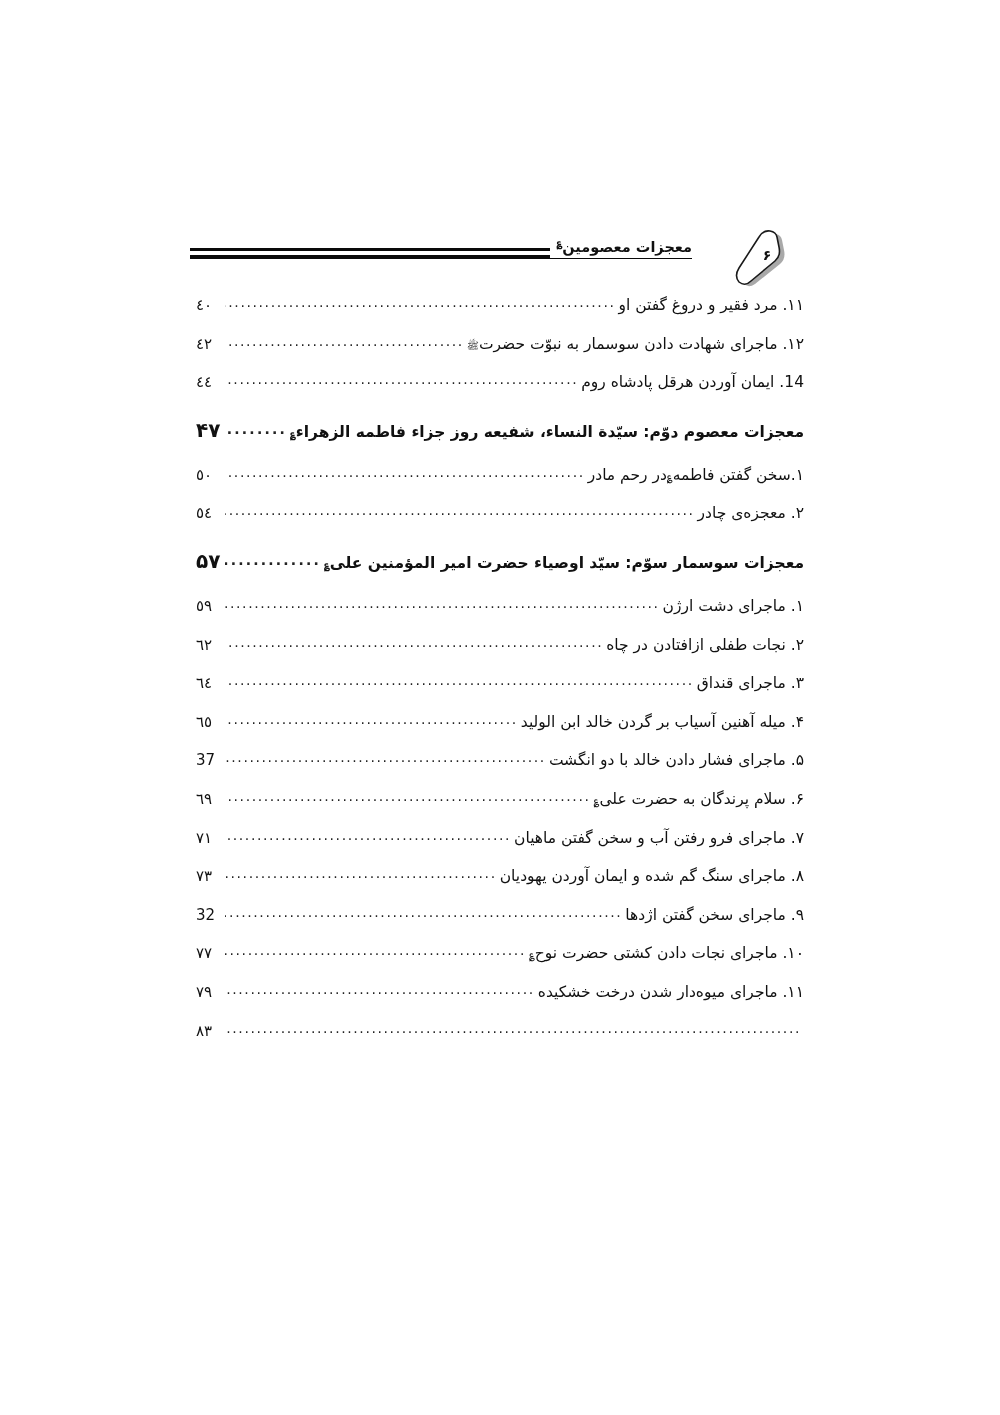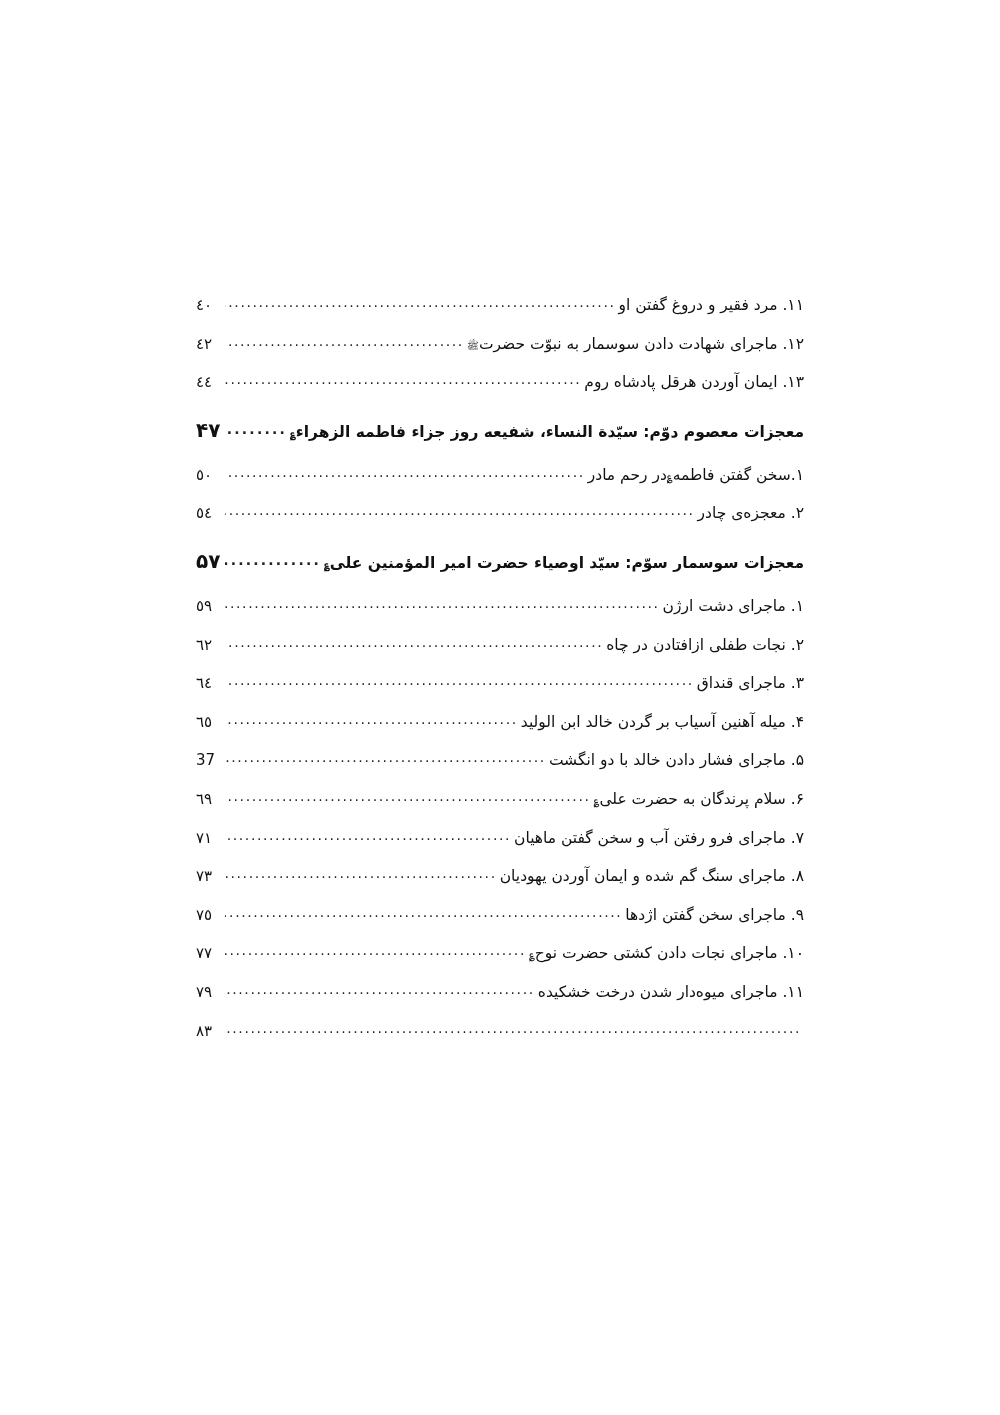--- a/index.html
+++ b/index.html
@@ -190,35 +190,54 @@
     color: #111;
     direction: ltr;
     font-family: "DejaVu Sans", "Liberation Sans", sans-serif;
   }
 </style>
 </head>
 <body>
 
 <div class="page">
 
+  <div class="header">
+
+    <div class="header-rules">
+      <div class="rule top"></div>
+      <div class="rule bottom"></div>
+    </div>
+
+    <div class="header-notch"></div>
+
+    <div class="header-title"><span>معجزات معصومین</span><span class="honorific">؏</span></div>
+
+    <div class="page-tag">
+      <svg width="76" height="62" viewBox="0 0 76 62" xmlns="http://www.w3.org/2000/svg">
+        <path d="M46 6 Q40 5 36 11 L14 42 Q9 49 13 55 Q18 61 25 56 L50 36 Q56 31 54 22 L52 12 Q51 7 46 6 Z" fill="#9a9a9a" opacity="0.85"></path>
+        <path d="M40 3 Q33 2 29 9 L9 40 Q4 48 9 54 Q15 59 21 53 L45 33 Q51 28 49 19 L47 9 Q46 4 40 3 Z" fill="#ffffff" stroke="#1a1a1a" stroke-width="1.6" stroke-linejoin="round"></path>
+      </svg>
+      <div class="tag-number">۶</div>
+    </div>
+  </div>
 
   <div class="toc">
       <div class="toc-row entry">
         <span class="label">۱۱. مرد فقیر و دروغ گفتن او</span>
         <span class="leader"></span>
         <span class="pageno">٤٠</span>
       </div>
       <div class="toc-row entry">
         <span class="label">۱۲. ماجرای شهادت دادن سوسمار به نبوّت حضرت</span>
         <span class="honorific">ﷺ</span>
         <span class="leader"></span>
         <span class="pageno">٤٢</span>
       </div>
       <div class="toc-row entry">
-        <span class="label">۱۳. ایمان آوردن هرقل پادشاه روم</span>
+        <span class="label">14. ایمان آوردن هرقل پادشاه روم</span>
         <span class="leader"></span>
         <span class="pageno">٤٤</span>
       </div>
       <div class="toc-row section">
         <span class="label">معجزات معصوم دوّم: سیّدة النساء، شفیعه روز جزاء فاطمه الزهراء</span>
         <span class="honorific">؏</span>
         <span class="leader"></span>
         <span class="pageno">۴۷</span>
       </div>
       <div class="toc-row entry">
@@ -276,21 +295,21 @@
         <span class="pageno">٧١</span>
       </div>
       <div class="toc-row entry">
         <span class="label">۸. ماجرای سنگ گم شده و ایمان آوردن یهودیان</span>
         <span class="leader"></span>
         <span class="pageno">٧٣</span>
       </div>
       <div class="toc-row entry">
         <span class="label">۹. ماجرای سخن گفتن اژدها</span>
         <span class="leader"></span>
-        <span class="pageno">٧٥</span>
+        <span class="pageno">32</span>
       </div>
       <div class="toc-row entry">
         <span class="label">۱۰. ماجرای نجات دادن کشتی حضرت نوح</span>
         <span class="honorific">؏</span>
         <span class="leader"></span>
         <span class="pageno">٧٧</span>
       </div>
       <div class="toc-row entry">
         <span class="label">۱۱. ماجرای میوه‌دار شدن درخت خشکیده</span>
         <span class="leader"></span>

